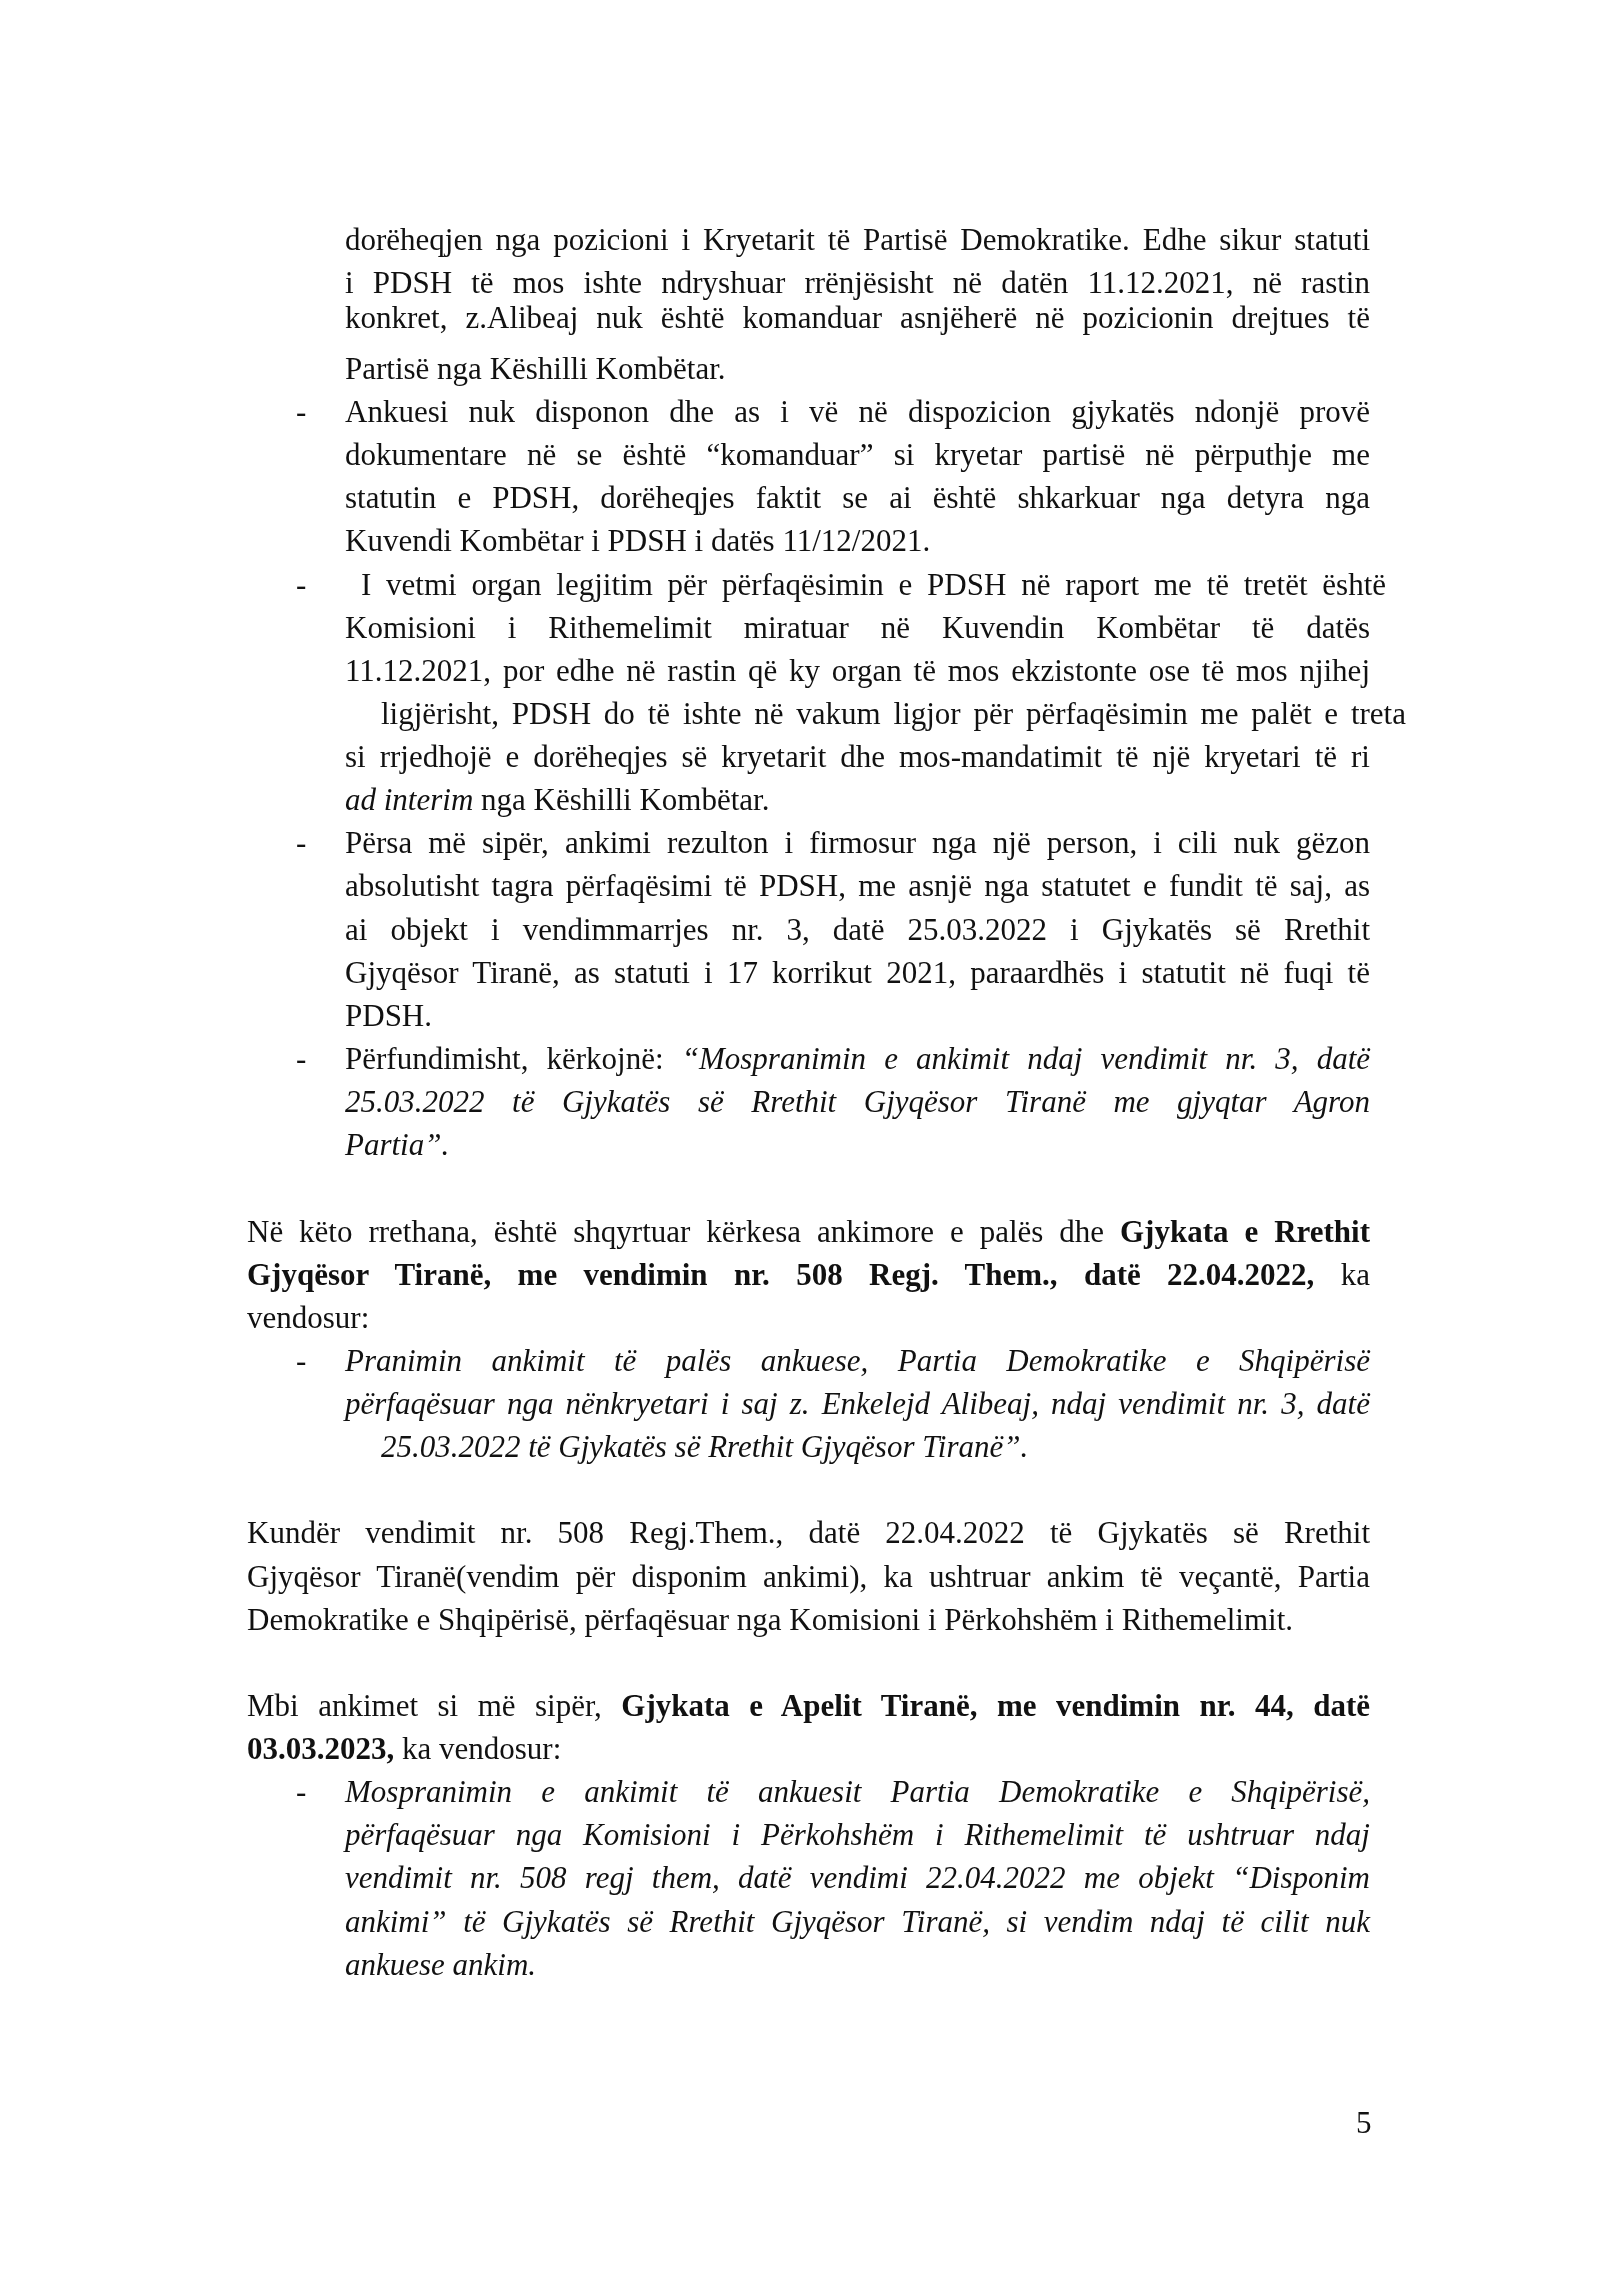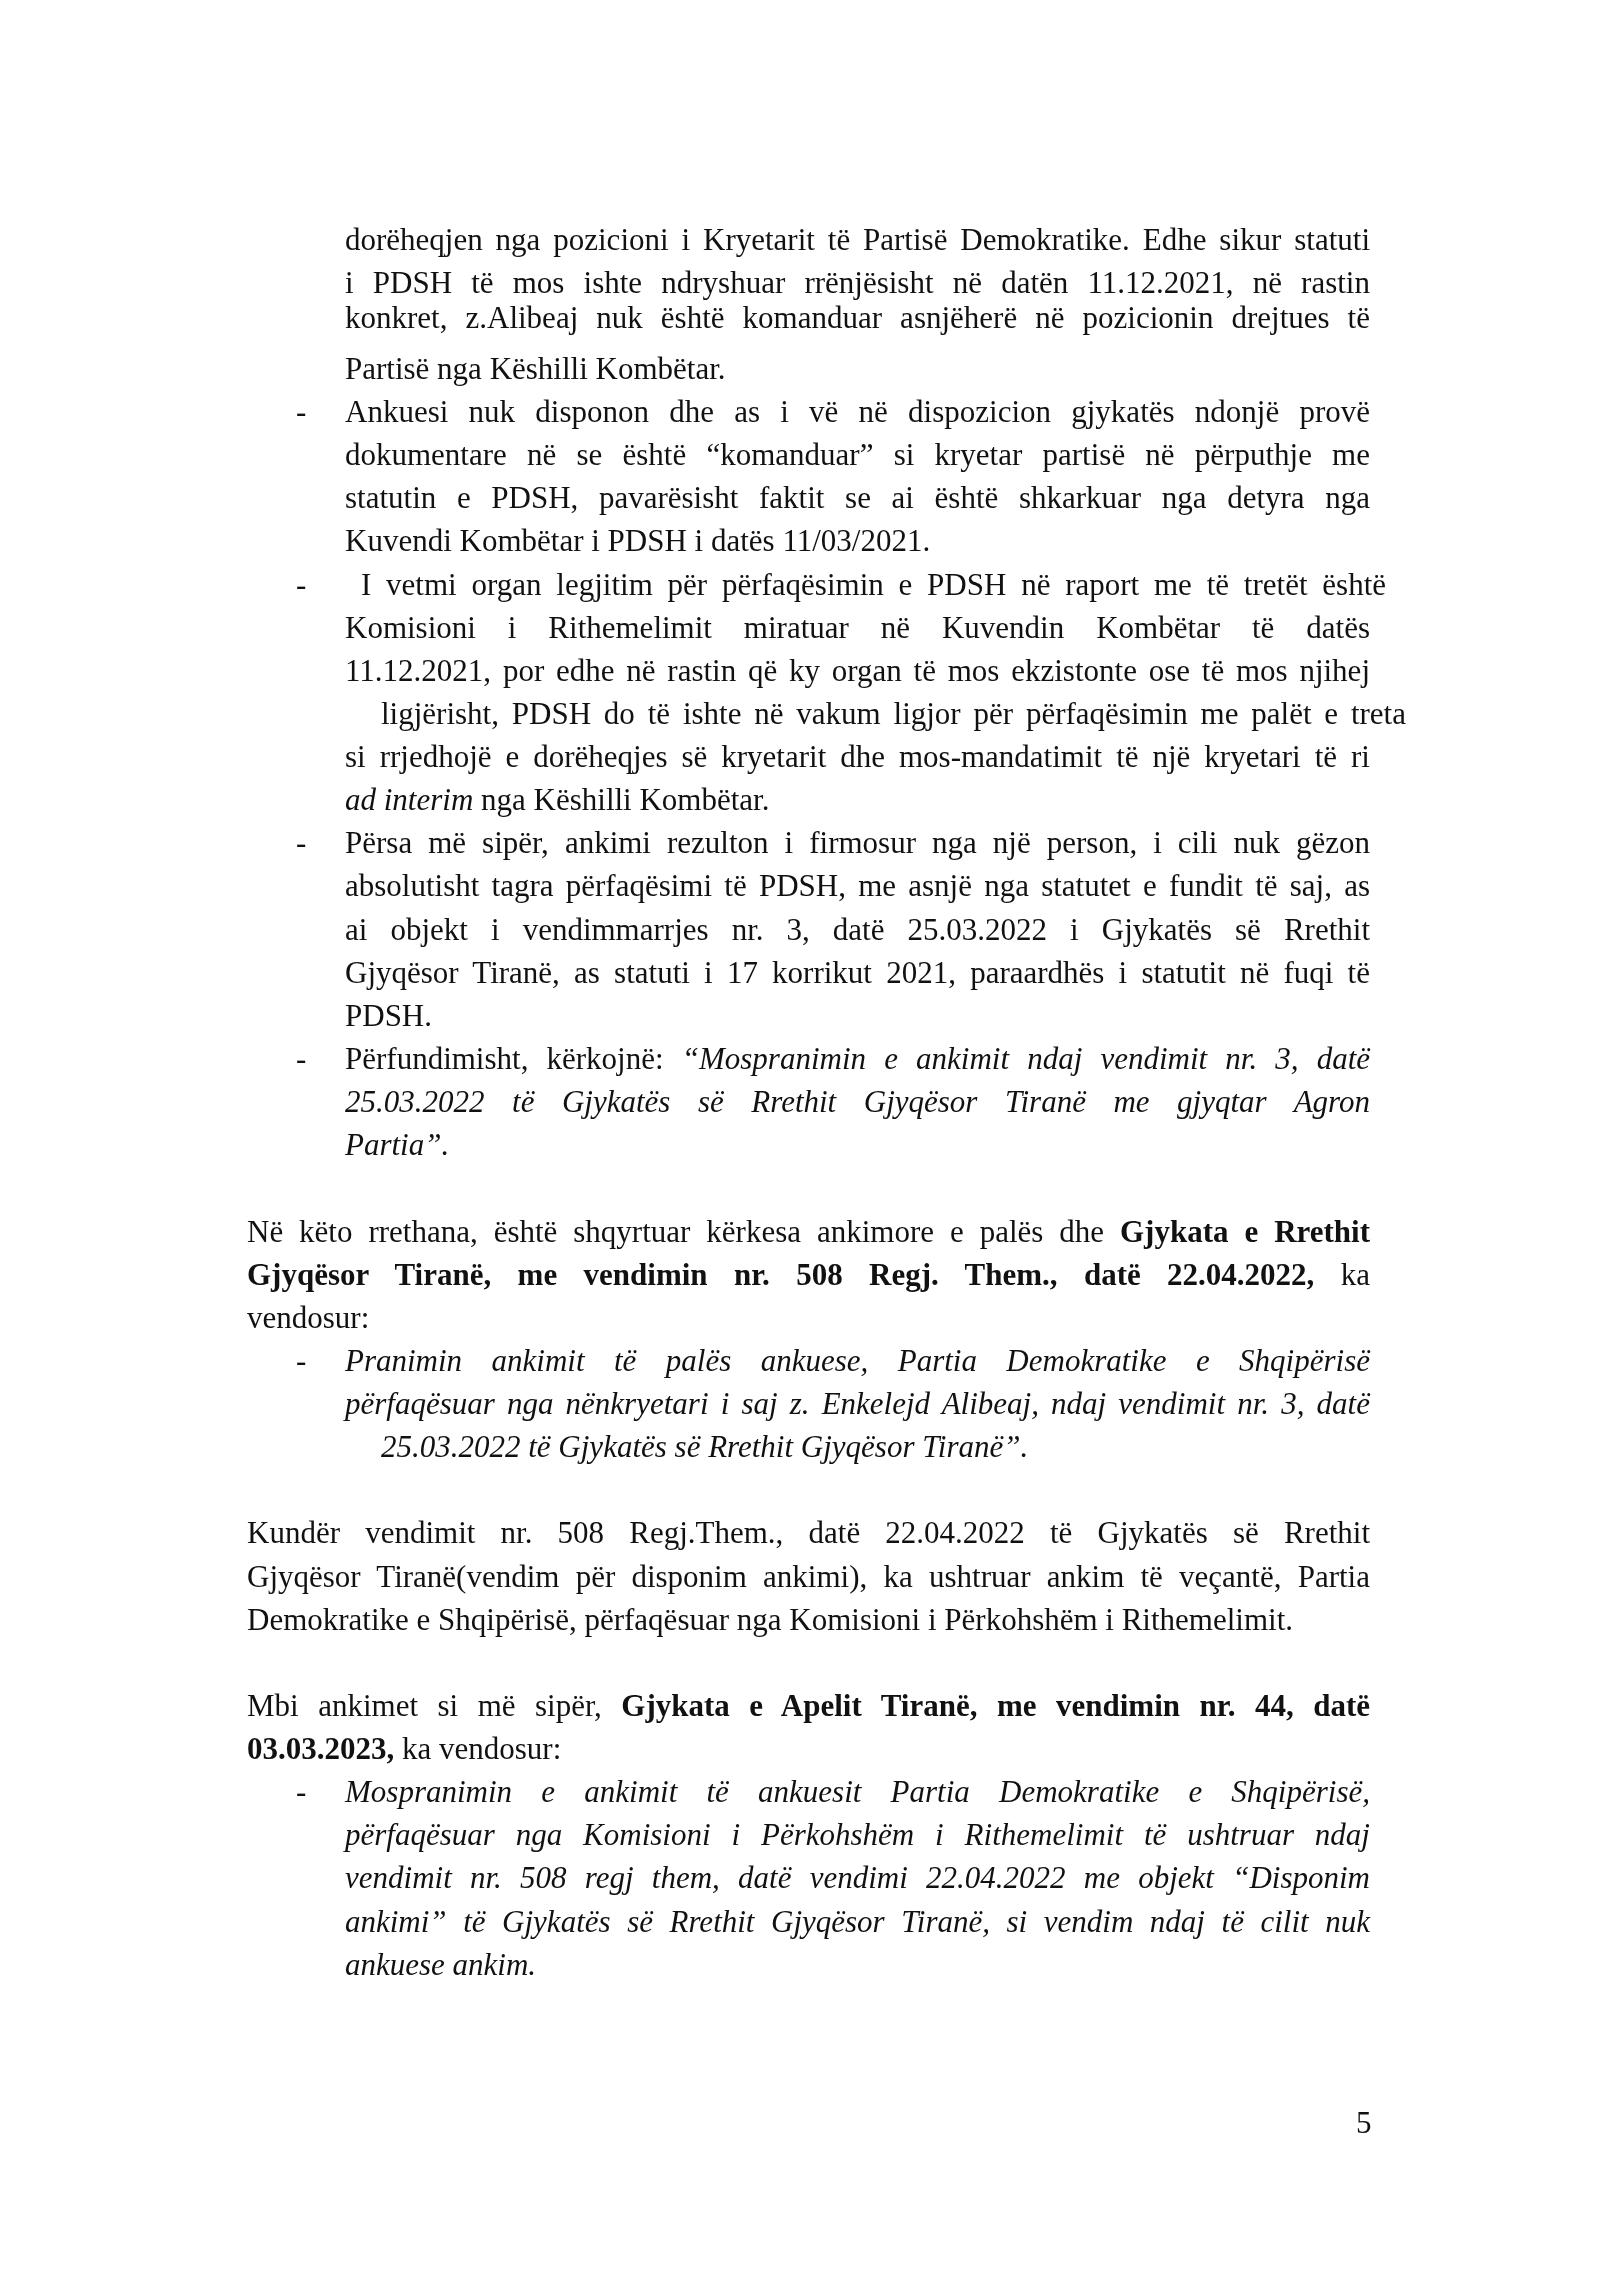--- a/index.html
+++ b/index.html
@@ -30,22 +30,22 @@
 
 <div class="page">
   <div id="text-flow">
       <div class="line item-line" style="top: 218px;"><span>dorëheqjen nga pozicioni i Kryetarit të Partisë Demokratike. Edhe sikur statuti</span></div>
       <div class="line item-line" style="top: 261px;"><span>i PDSH të mos ishte ndryshuar rrënjësisht në datën 11.12.2021, në rastin</span></div>
       <div class="line item-line" style="top: 296px;"><span>konkret, z.Alibeaj nuk është komanduar asnjëherë në pozicionin drejtues të</span></div>
       <div class="line item-line last" style="top: 347px;"><span>Partisë nga Këshilli Kombëtar.</span></div>
       <span class="dash" style="top: 390px;">-</span>
       <div class="line item-line" style="top: 390px;"><span>Ankuesi nuk disponon dhe as i vë në dispozicion gjykatës ndonjë provë</span></div>
       <div class="line item-line" style="top: 433px;"><span>dokumentare në se është “komanduar” si kryetar partisë në përputhje me</span></div>
-      <div class="line item-line" style="top: 476px;"><span>statutin e PDSH, pavarësisht faktit se ai është shkarkuar nga detyra nga</span></div>
-      <div class="line item-line last" style="top: 519px;"><span>Kuvendi Kombëtar i PDSH i datës 11/03/2021.</span></div>
+      <div class="line item-line" style="top: 476px;"><span>statutin e PDSH, dorëheqjes faktit se ai është shkarkuar nga detyra nga</span></div>
+      <div class="line item-line last" style="top: 519px;"><span>Kuvendi Kombëtar i PDSH i datës 11/12/2021.</span></div>
       <span class="dash" style="top: 563px;">-</span>
       <div class="line item-line" style="top: 563px; margin-left: 16px;"><span>I vetmi organ legjitim për përfaqësimin e PDSH në raport me të tretët është</span></div>
       <div class="line item-line" style="top: 606px;"><span>Komisioni i Rithemelimit miratuar në Kuvendin Kombëtar të datës</span></div>
       <div class="line item-line" style="top: 649px;"><span>11.12.2021, por edhe në rastin që ky organ të mos ekzistonte ose të mos njihej</span></div>
       <div class="line item-line" style="top: 692px; margin-left: 36px;"><span>ligjërisht, PDSH do të ishte në vakum ligjor për përfaqësimin me palët e treta</span></div>
       <div class="line item-line" style="top: 735px;"><span>si rrjedhojë e dorëheqjes së kryetarit dhe mos-mandatimit të një kryetari të ri</span></div>
       <div class="line item-line last" style="top: 778px;"><span class="it">ad interim</span><span> nga Këshilli Kombëtar.</span></div>
       <span class="dash" style="top: 821px;">-</span>
       <div class="line item-line" style="top: 821px;"><span>Përsa më sipër, ankimi rezulton i firmosur nga një person, i cili nuk gëzon</span></div>
       <div class="line item-line" style="top: 864px;"><span>absolutisht tagra përfaqësimi të PDSH, me asnjë nga statutet e fundit të saj, as</span></div>

